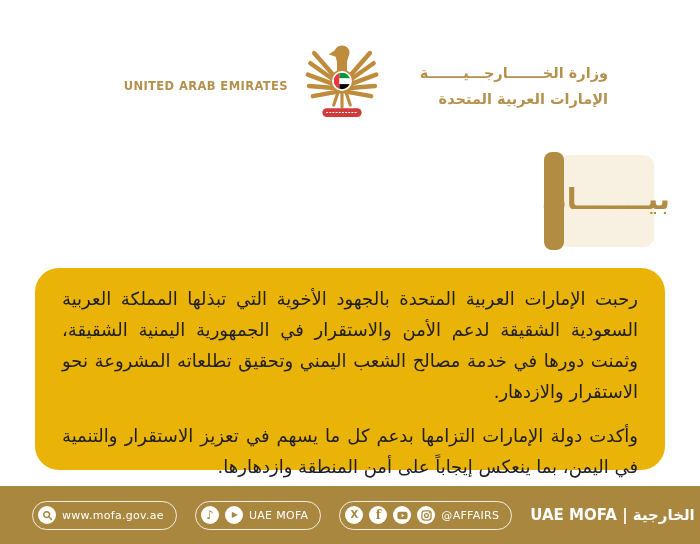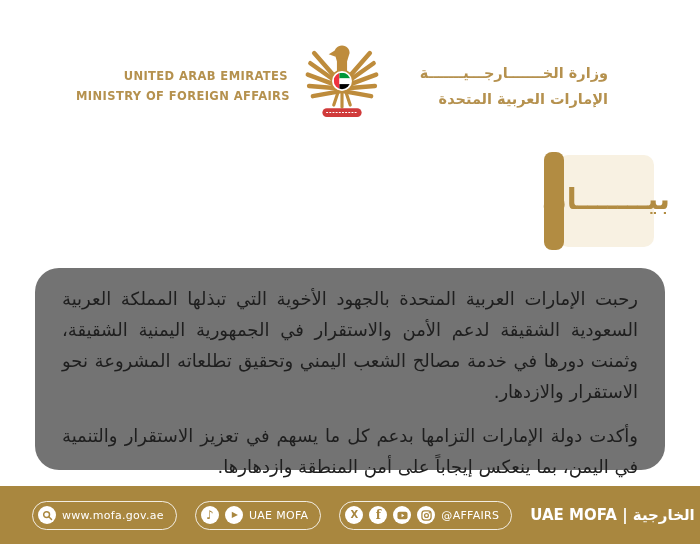--- a/index.html
+++ b/index.html
@@ -41,21 +41,21 @@
     color:#B28C42;font-size:29px;font-weight:bold;direction:rtl;white-space:nowrap;
     transform:translateY(-2px);
   }
   .title-text{
     flex:1;margin-right:14px;direction:rtl;text-align:right;
     color:#1E1E1E;font-weight:bold;font-size:21.5px;line-height:1.72;
   }
   
   .content-box{
     position:absolute;left:35px;top:268px;width:630px;height:202px;
-    background:#737373;border-radius:24px;box-sizing:border-box;
+    background:#eab308;border-radius:24px;box-sizing:border-box;
     padding:15px 27px 0 27px;
     direction:rtl;text-align:justify;color:#1E1E1E;
     font-size:18px;line-height:31px;
   }
   .content-box p{margin:0 0 13px 0;}
   .content-box p:last-child{margin-bottom:4px;}
   
   .footer{
     position:absolute;left:0;bottom:0;width:700px;height:58px;background:#A9873F;
     display:flex;align-items:center;box-sizing:border-box;padding:17px 32px;gap:18px;
@@ -79,21 +79,20 @@
   .glyph-play{font-size:8px;transform:translateX(1px);}
   .glyph-x{font-weight:900;font-size:10px;}
   .glyph-f{font-family:"DejaVu Serif","Liberation Serif",serif;font-weight:bold;font-size:12px;}
 </style>
 </head>
 <body>
 
 <div class="header">
   <div class="header-en">
     <div>UNITED ARAB EMIRATES</div>
-    <div>MINISTRY OF FOREIGN AFFAIRS</div>
   </div>
 
   <svg class="emblem" viewBox="0 0 120 132" aria-hidden="true">
     <g stroke="#BE8C3C" stroke-linecap="round" fill="none">
       <path d="M58,62 L16,14" stroke-width="7"></path>
       <path d="M58,64 L10,30" stroke-width="7"></path>
       <path d="M57,67 L6,48" stroke-width="7"></path>
       <path d="M57,70 L8,66" stroke-width="7"></path>
       <path d="M58,74 L14,82" stroke-width="7"></path>
       <path d="M62,62 L104,14" stroke-width="7"></path>

